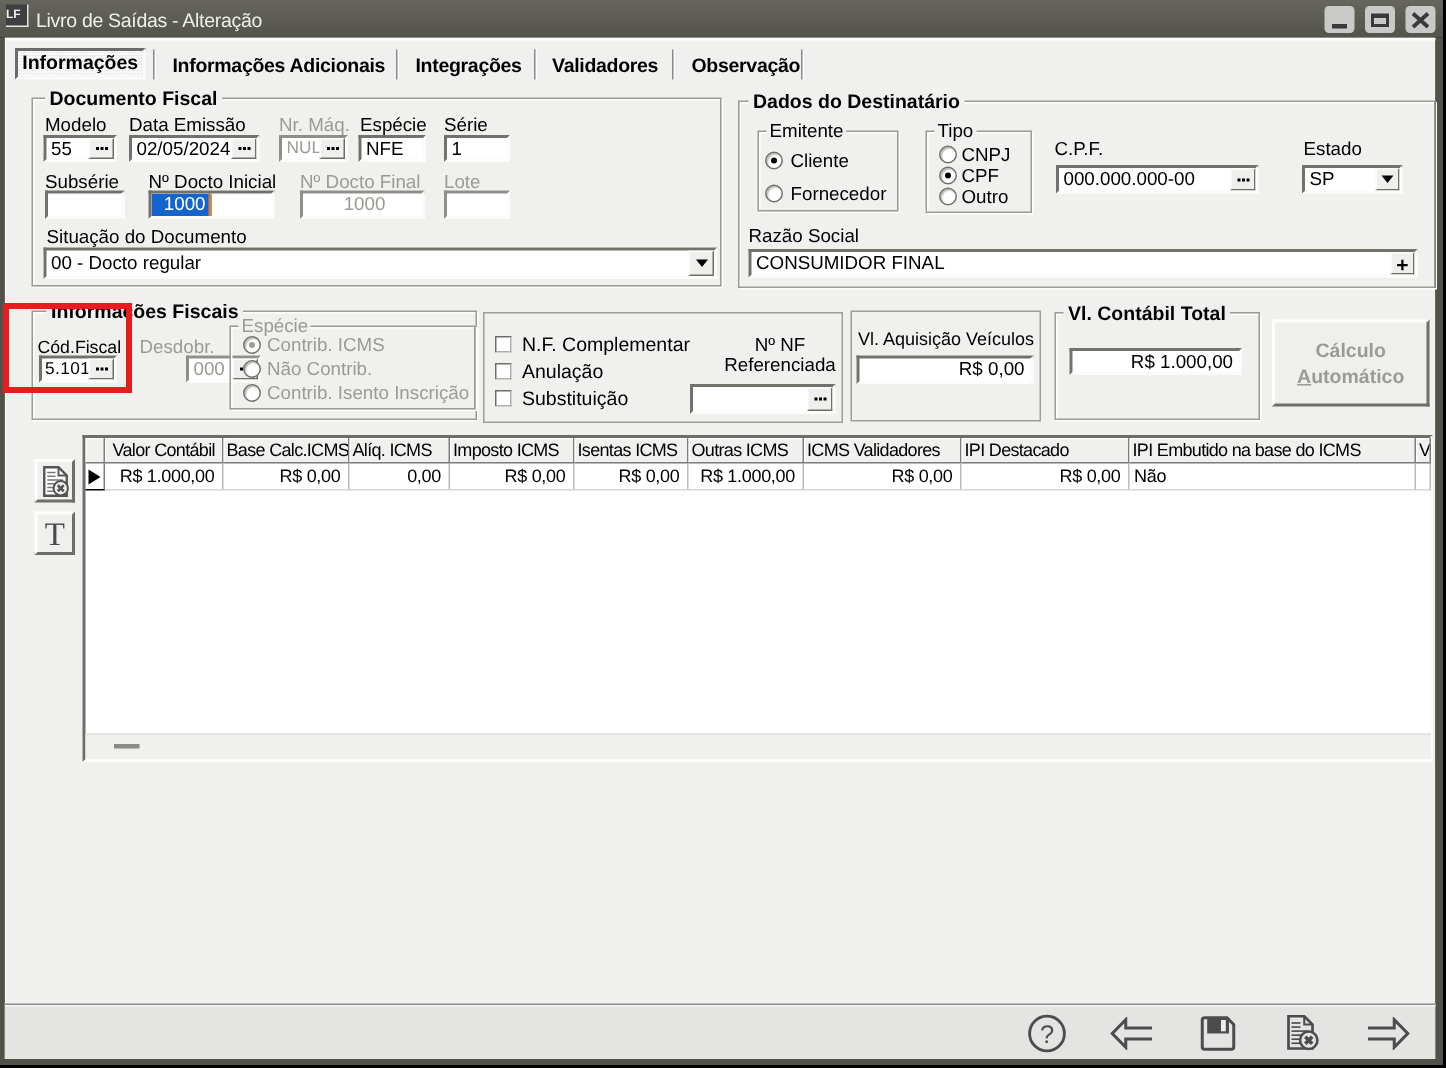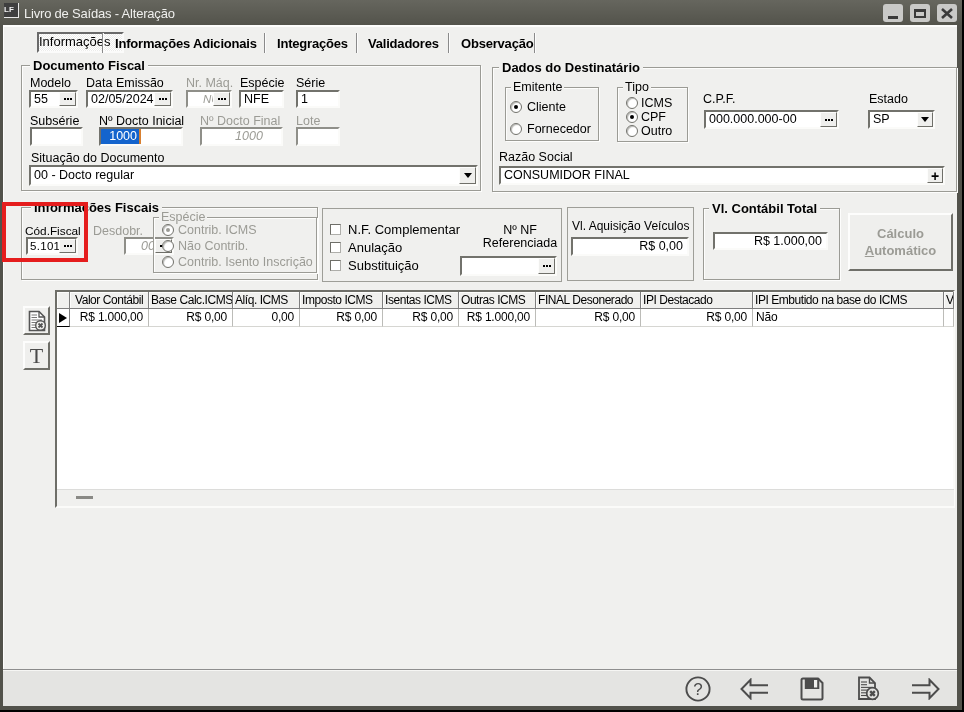--- a/index.html
+++ b/index.html
@@ -10,31 +10,31 @@
 #lborder{left:0;top:25px;width:3px;height:684px;background:#52524b;}
 #rborder{left:957px;top:25px;width:5px;height:684px;background:#52524b;}
 #bborder{left:0;top:706px;width:962px;height:3.5px;background:#52524b;}
 #content{left:3px;top:25px;width:954px;height:645px;background:#f0f0ee;box-shadow:inset 1px 2px 0 #fdfdfc;}
 #toolbar{left:3px;top:669px;width:954px;height:37px;background:#e4e4e2;border-top:1px solid #8e8e8e;box-shadow:inset 0 1px 0 #f6f6f4;}
 
 #appicon{left:4px;top:3px;width:15px;height:15px;background:#3f3f3f;border-right:1px solid #e8e8e8;border-bottom:1px solid #e8e8e8;color:#f0f0f0;font-size:8px;font-weight:bold;line-height:14px;}
 #title{left:24px;top:6px;color:#efefed;font-size:13px;letter-spacing:-0.2px;}
 .wbtn{top:4px;width:20px;height:18px;background:#c9c9c7;border-radius:3px;display:flex;align-items:center;justify-content:center;}
 
-#atab{left:10px;top:32px;width:87px;height:21px;border:2px solid;border-color:#6a6a6a #fbfbfa #fbfbfa #6a6a6a;background:conic-gradient(#fff 25%,#ececea 0 50%,#fff 0 75%,#ececea 0);background-size:2px 2px;text-align:left;font-weight:normal;line-height:16px;margin-left:27px;}
+#atab{left:10px;top:32px;width:87px;height:21px;border:2px solid;border-color:#6a6a6a #fbfbfa #fbfbfa #6a6a6a;background:conic-gradient(#fff 25%,#ececea 0 50%,#fff 0 75%,#ececea 0);background-size:2px 2px;text-align:center;font-weight:bold;line-height:16px;}
 .tabtxt{top:36px;font-weight:bold;font-size:13px;letter-spacing:-0.2px;}
 .tsep{top:33px;width:1px;height:20px;background:#8a8a8a;box-shadow:1px 0 0 #fcfcfc;}
 
 .grp{border:1px solid #9b9b95;box-shadow:inset 1px 1px 0 #fdfdfc,1px 1px 0 #fdfdfc;}
 .gtitle{font-weight:bold;font-size:13px;background:#f0f0ee;padding:0 3px;line-height:13px;}
 .lbl{font-size:12.5px;line-height:12px;white-space:nowrap;}
 .dis{color:#9b9b95;}
 
 .fld{background:#fff;border:2px solid;border-color:#72726c #fbfbf9 #fbfbf9 #72726c;font-size:12.5px;line-height:14px;padding-left:3px;white-space:nowrap;overflow:hidden;}
-.fldd{background:#fff;border:2px solid;border-color:#8f8f89 #fbfbf9 #fbfbf9 #8f8f89;font-size:12.5px;line-height:14px;padding-left:15px;color:#9b9b95;white-space:nowrap;overflow:hidden;font-style:italic;}
+.fldd{background:#fff;border:2px solid;border-color:#8f8f89 #fbfbf9 #fbfbf9 #8f8f89;font-size:12.5px;line-height:14px;padding-left:3px;color:#9b9b95;white-space:nowrap;overflow:hidden;}
 .dots{position:absolute;top:1px;background:#efefed;border:1px solid;border-color:#fdfdfc #6f6f69 #6f6f69 #fdfdfc;display:flex;align-items:center;justify-content:center;}
 .d3{display:block;position:relative;left:-3px;width:2px;height:2px;background:#000;box-shadow:3px 0 #000,6px 0 #000;}
 .plus{position:absolute;top:1px;background:#efefed;border:1px solid;border-color:#fdfdfc #6f6f69 #6f6f69 #fdfdfc;display:flex;align-items:center;justify-content:center;font-weight:bold;font-size:14px;color:#000;}
 .darr{position:absolute;background:#efefed;border:1px solid;border-color:#fdfdfc #6f6f69 #6f6f69 #fdfdfc;display:flex;align-items:center;justify-content:center;}
 .tri{width:0;height:0;border-left:4px solid transparent;border-right:4px solid transparent;border-top:5px solid #000;}
 
 .rad{width:12px;height:12px;border-radius:50%;background:#fff;border:1px solid #72726c;box-shadow:inset 1px 1px 1px #b8b8b4;}
 .rdot{left:3px;top:3px;width:4px;height:4px;border-radius:50%;background:#000;position:absolute;}
 .chk{width:11px;height:11px;background:#fff;border:1px solid;border-color:#6e6e68 #aeaeaa #aeaeaa #6e6e68;}
 
@@ -113,21 +113,21 @@
 <div class="abs lbl" style="left:511px;top:81px;background:#f0f0ee;padding:0 2px;">Emitente</div>
 <div class="abs rad" style="left:510px;top:101px;">
     <span class="rdot"></span>
   </div>
 <div class="abs lbl" style="left:527px;top:101px;">Cliente</div>
 <div class="abs rad" style="left:510px;top:123px;"></div>
 <div class="abs lbl" style="left:527px;top:123px;">Fornecedor</div>
 <div class="abs grp" style="left:617px;top:87px;width:71px;height:55px;"></div>
 <div class="abs lbl" style="left:623px;top:81px;background:#f0f0ee;padding:0 2px;">Tipo</div>
 <div class="abs rad" style="left:626px;top:97px;"></div>
-<div class="abs lbl" style="left:641px;top:97px;">ICMS</div>
+<div class="abs lbl" style="left:641px;top:97px;">CNPJ</div>
 <div class="abs rad" style="left:626px;top:111px;">
     <span class="rdot"></span>
   </div>
 <div class="abs lbl" style="left:641px;top:111px;text-align:center;">CPF</div>
 <div class="abs rad" style="left:626px;top:125px;"></div>
 <div class="abs lbl" style="left:641px;top:125px;">Outro</div>
 <div class="abs lbl" style="left:703px;top:93px;">C.P.F.</div>
 <div class="abs fld" style="left:704px;top:110px;width:135px;height:19px;">000.000.000-00<span class="dots" style="right:0;top:0;width:17px;height:15px;">
       <b class="d3"></b>
     </span></div>
@@ -207,21 +207,21 @@
 
 <div class="abs" style="left:55px;top:290px;width:900px;height:218px;background:#fff;border:2px solid;border-color:#6e6e68 #fbfbf9 #fbfbf9 #6e6e68;"></div>
 
 <div class="abs hcell" style="left:57px;top:292px;width:13px;height:17px;"></div>
 <div class="abs hcell" style="left:70px;top:292px;width:79px;height:17px;padding-left:5px;">Valor Contábil</div>
 <div class="abs hcell" style="left:149px;top:292px;width:84px;height:17px;">Base Calc.ICMS</div>
 <div class="abs hcell" style="left:233px;top:292px;width:67px;height:17px;">Alíq. ICMS</div>
 <div class="abs hcell" style="left:300px;top:292px;width:83px;height:17px;">Imposto ICMS</div>
 <div class="abs hcell" style="left:383px;top:292px;width:76px;height:17px;">Isentas ICMS</div>
 <div class="abs hcell" style="left:459px;top:292px;width:77px;height:17px;">Outras ICMS</div>
-<div class="abs hcell" style="left:536px;top:292px;width:105px;height:17px;">FINAL Desonerado</div>
+<div class="abs hcell" style="left:536px;top:292px;width:105px;height:17px;">ICMS Validadores</div>
 <div class="abs hcell" style="left:641px;top:292px;width:112px;height:17px;">IPI Destacado</div>
 <div class="abs hcell" style="left:753px;top:292px;width:191px;height:17px;">IPI Embutido na base do ICMS</div>
 <div class="abs hcell" style="left:944px;top:292px;width:10px;height:17px;">V</div>
 
 <div class="abs" style="left:57px;top:309px;width:13px;height:18px;border-right:1px solid #7e7e7e;border-bottom:1px solid #000;">
     <span style="position:absolute;left:2px;top:4px;width:0;height:0;border-top:5px solid transparent;border-bottom:5px solid transparent;border-left:8px solid #000;"></span>
   </div>
 <div class="abs dcell" style="left:70px;top:309px;width:79px;height:18px;">R$ 1.000,00</div>
 <div class="abs dcell" style="left:149px;top:309px;width:84px;height:18px;">R$ 0,00</div>
 <div class="abs dcell" style="left:233px;top:309px;width:67px;height:18px;">0,00</div>

